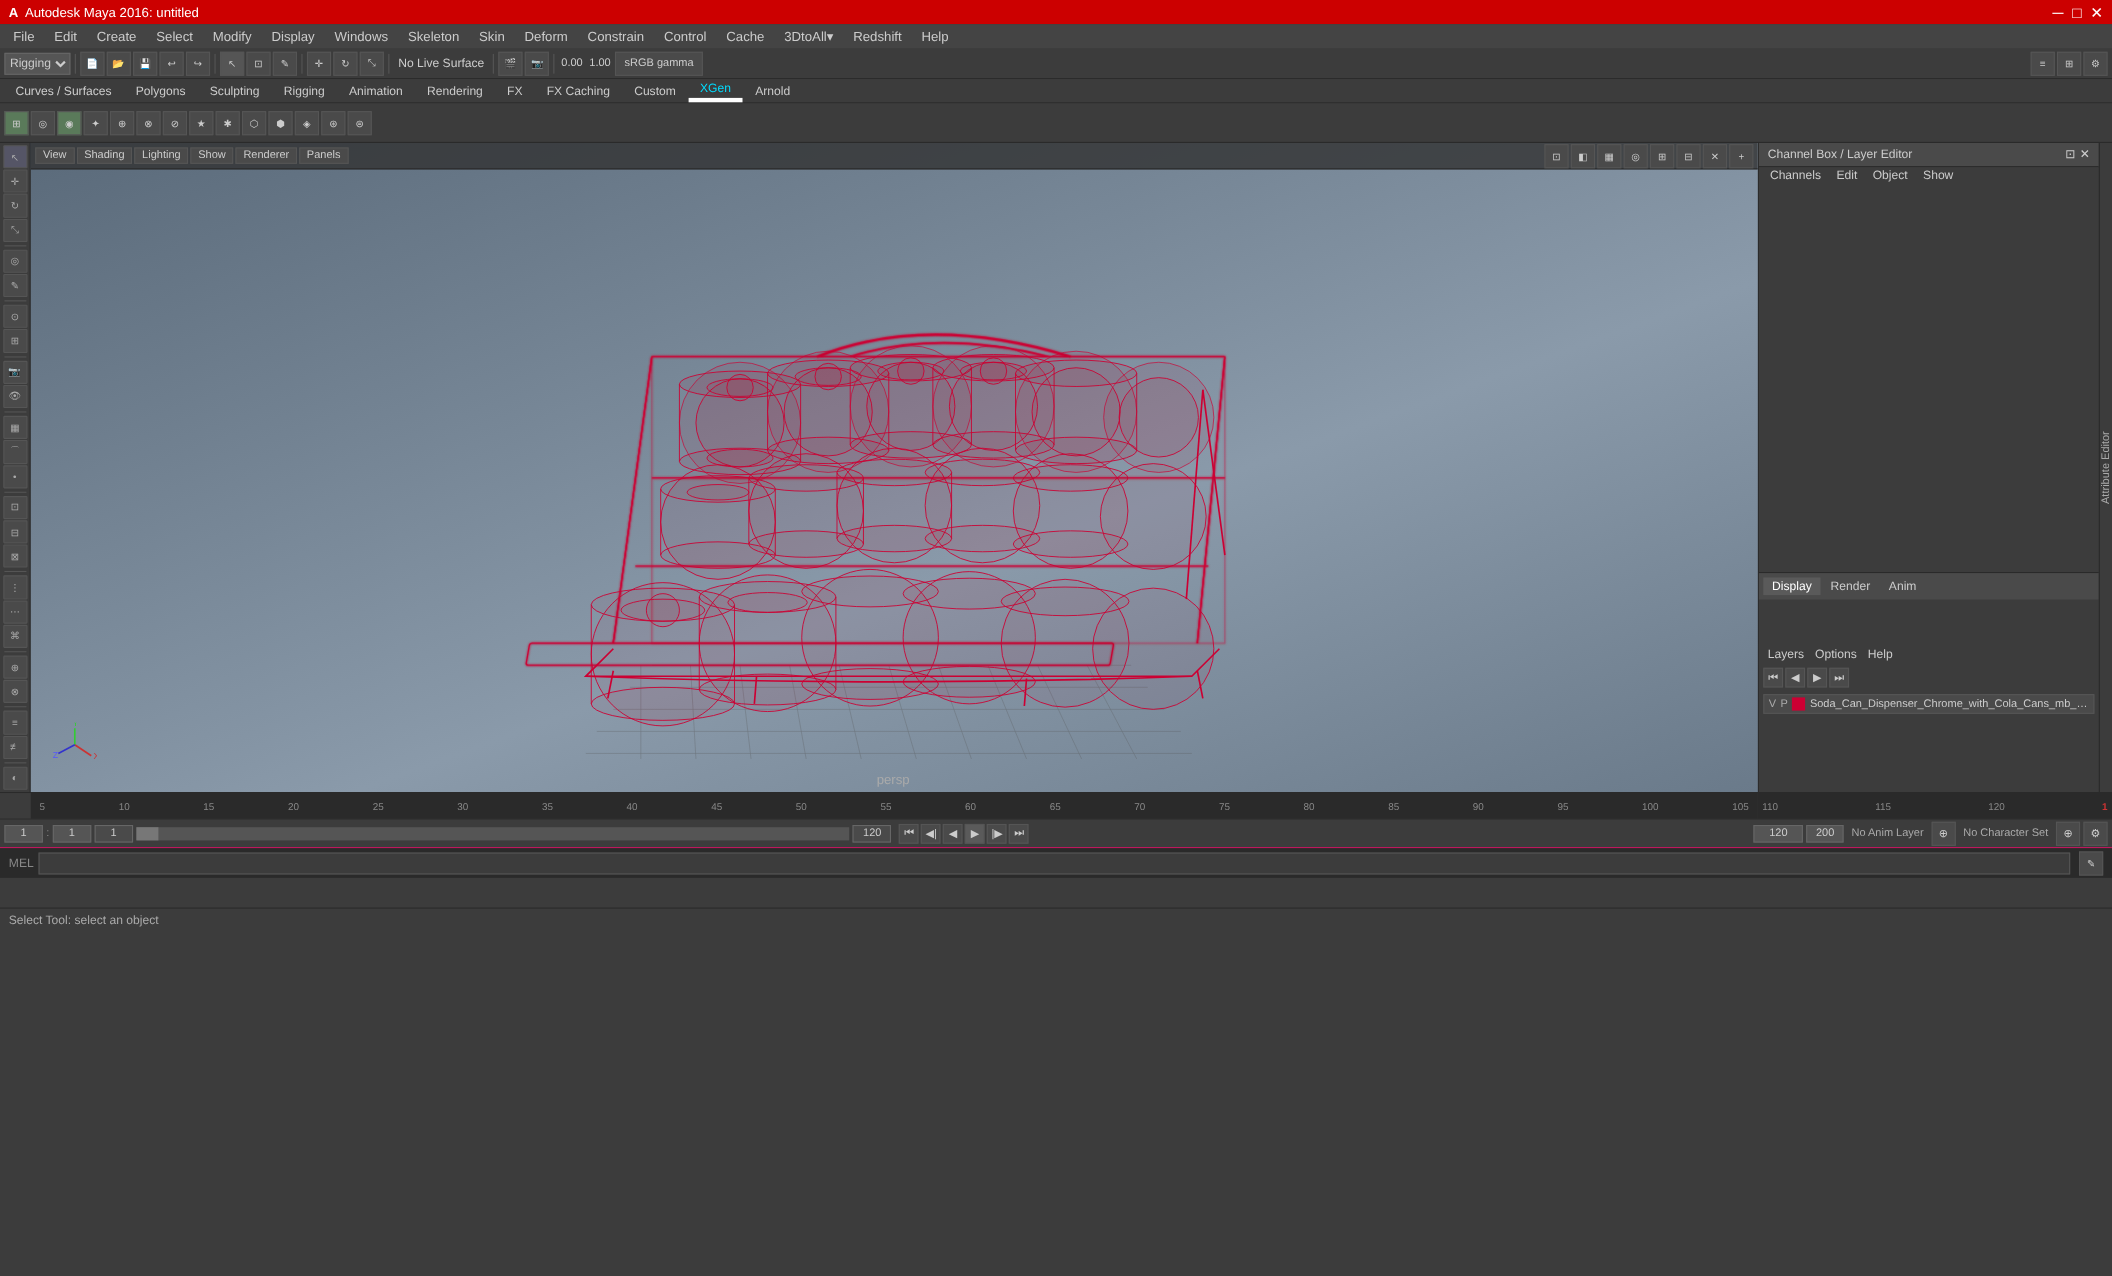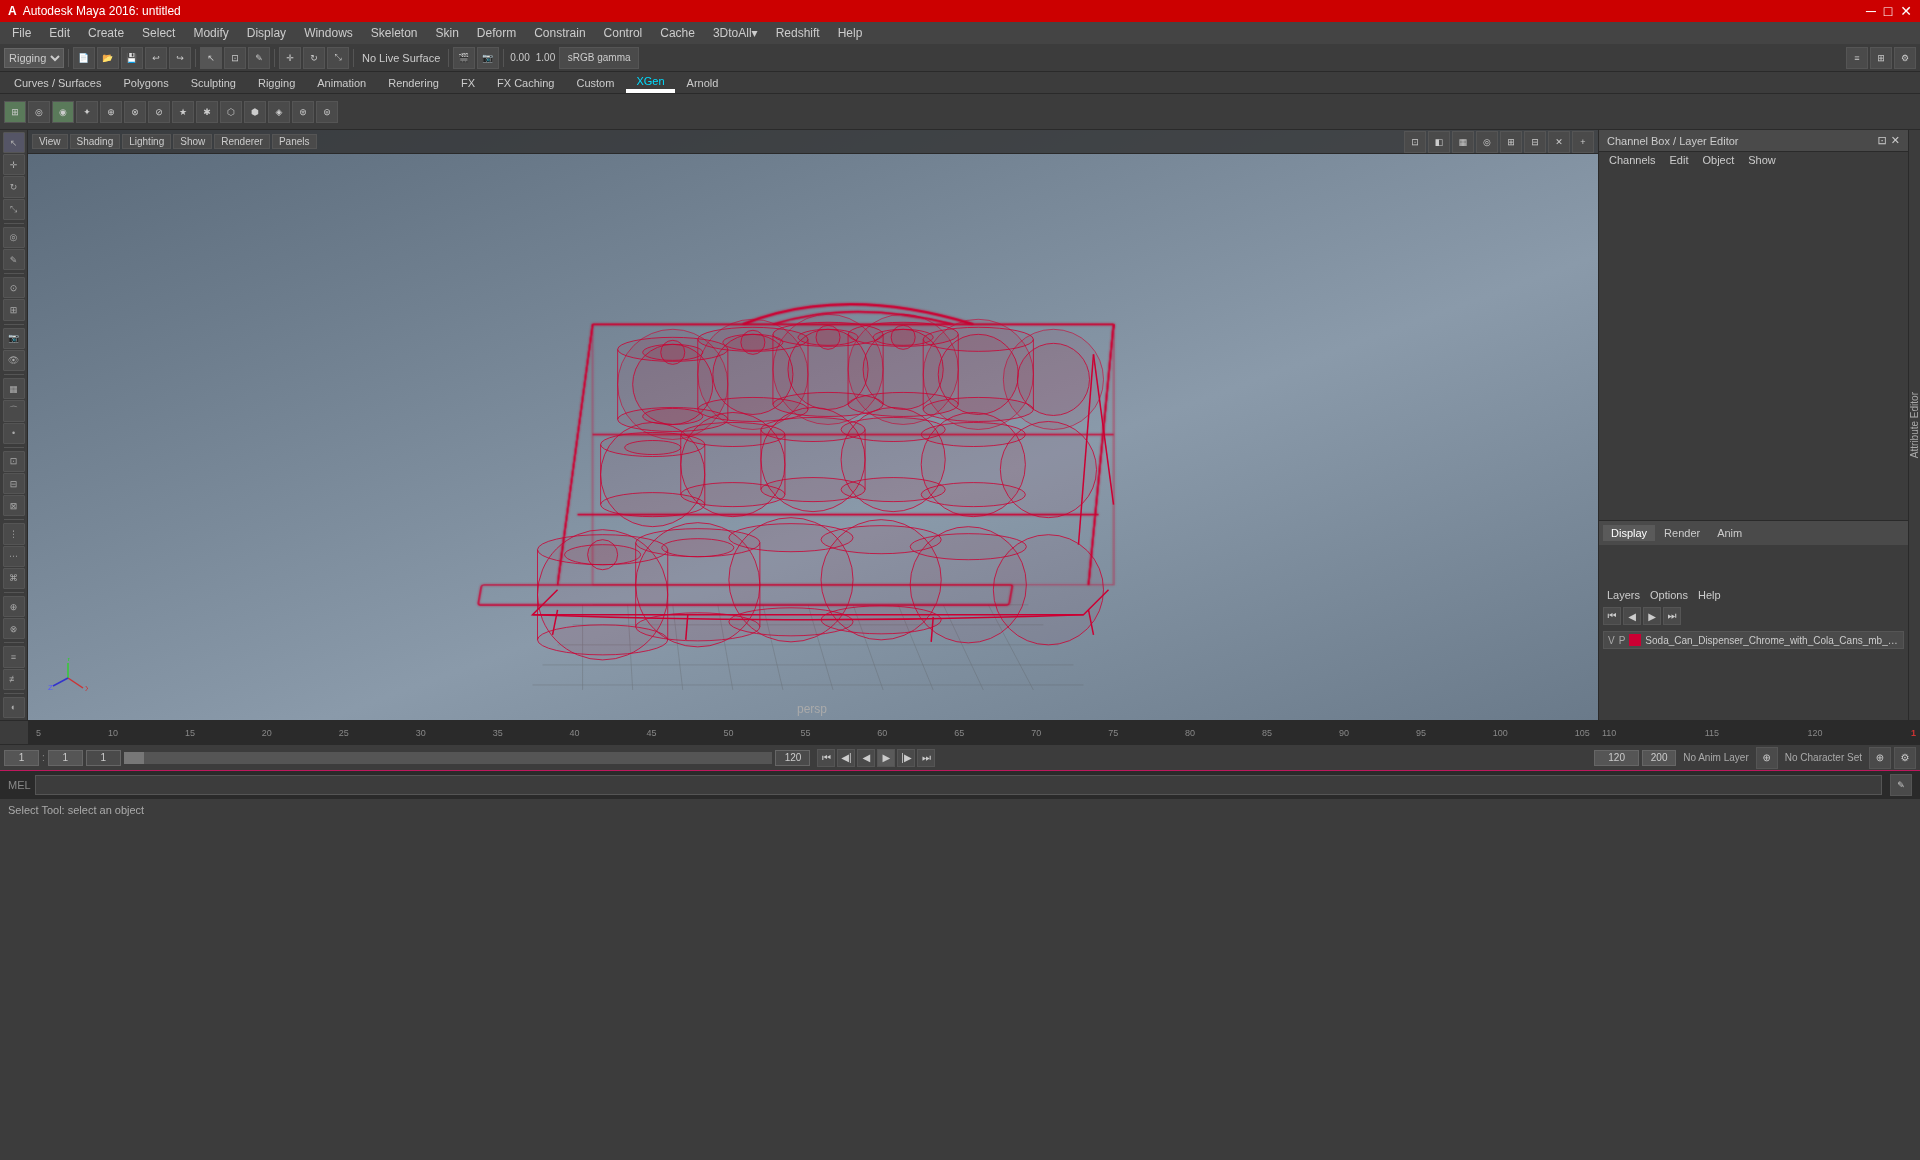--- a/index.html
+++ b/index.html
@@ -170,21 +170,21 @@
     }
     #command-input {
       flex: 1; height: 20px; background: #3c3c3c; border: 1px solid #555;
       color: #ccc; font-size: 11px; padding: 0 4px;
     }
 
     
     #help-line {
       width: 100%; height: 22px; background: #3c3c3c;
       display: flex; align-items: center; padding: 0 8px;
-      border-top: 1px solid #2a2a2a; color: #aaa; font-size: 11px;
+      border-top: 1px solid #2a2a2a; color: #aaa; font-size: 11px; margin-top: 27px;
     }
 
     
     .tb-btn {
       height: 22px; min-width: 22px; background: #4a4a4a; border: 1px solid #555;
       display: inline-flex; align-items: center; justify-content: center;
       cursor: pointer; color: #ccc; font-size: 9px; padding: 0 2px;
     }
     .tb-sep { width: 1px; height: 18px; background: #555; margin: 0 2px; }
     .tb-text { font-size: 11px; color: #ccc; padding: 0 4px; }

